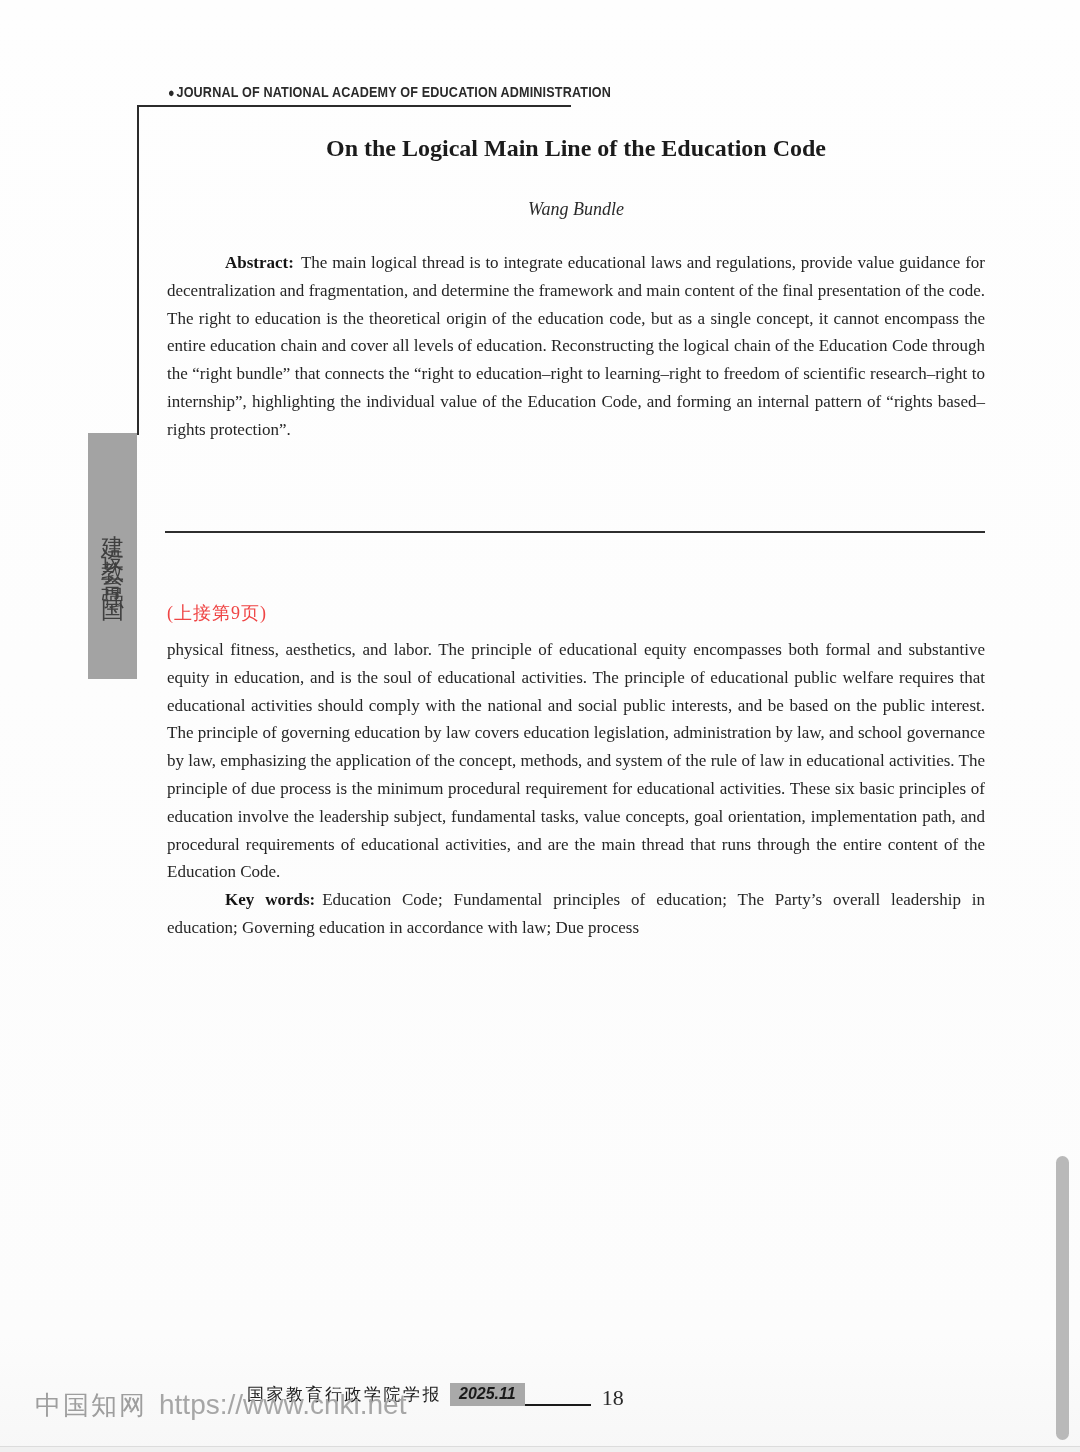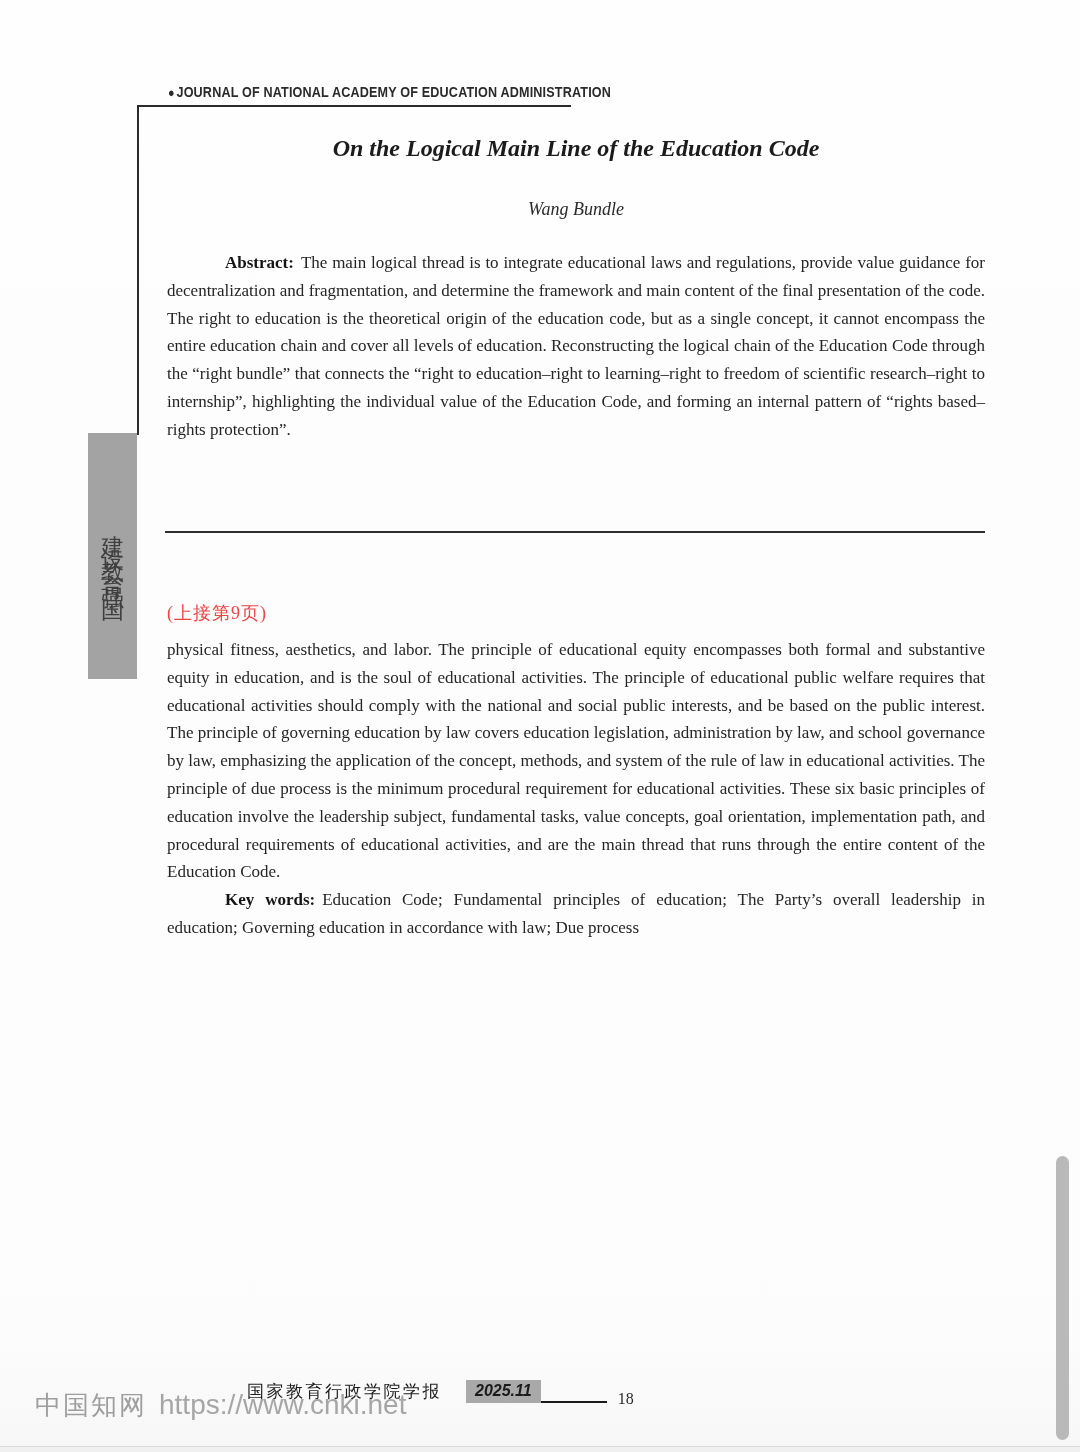--- a/index.html
+++ b/index.html
@@ -69,33 +69,33 @@
     text-align: justify; text-justify: inter-word; color: #252525;
   }
   .footer-row {
     position: absolute; left: 247px; top: 1380px;
     display: flex; align-items: flex-end;
   }
   .footer-journal {
     font-size: 17px; letter-spacing: 2.5px; color: #1c1c1c;
   }
   .footer-issue-badge {
-    margin-left: 24px;
+    margin-left: 8px;
     background: #a9a9a9;
     padding: 2px 9px 3px 9px;
     font-family: "Liberation Sans", sans-serif;
     font-weight: 700; font-style: italic;
     font-size: 16px; color: #1a1a1a;
   }
   .footer-rule {
     width: 66px; height: 2px; background: #1a1a1a;
     margin-top: 10px;
   }
   .footer-page-num {
-    margin-left: 11px; font-size: 16px; color: #2a2a2a;
+    margin-left: 11px; font-size: 22px; color: #2a2a2a;
     position: relative; top: 5px;
   }
   .watermark-row {
     position: absolute; left: 35px; top: 1388px;
     display: flex; align-items: baseline; gap: 12px;
   }
   .watermark-brand {
     font-size: 26px; color: #9e9e9e; letter-spacing: 2px;
     font-family: "Liberation Sans", sans-serif;
   }
@@ -120,21 +120,21 @@
   <span class="dot">●</span><span>JOURNAL OF NATIONAL ACADEMY OF EDUCATION ADMINISTRATION</span>
 </div>
 
 <div class="corner-line-h"></div>
 <div class="corner-line-v"></div>
 
 <div class="sidebar-box">
   <span class="vtext">建设教育强国</span>
 </div>
 
-<h1 class="article-title" style="margin:0;font-style:italic;">On the Logical Main Line of the Education Code</h1>
+<h1 class="article-title" style="margin:0;">On the Logical Main Line of the Education Code</h1>
 
 <div class="article-author">Wang Bundle</div>
 
 <div class="abstract-block">
   <p class="para"><span class="inline-label">Abstract:</span><span>The main logical thread is to integrate educational laws and regulations, provide value guidance for decentralization and fragmentation, and determine the framework and main content of the final presentation of the code. The right to education is the theoretical origin of the education code, but as a single concept, it cannot encompass the entire education chain and cover all levels of education. Reconstructing the logical chain of the Education Code through the “right bundle” that connects the “right to education–right to learning–right to freedom of scientific research–right to internship”, highlighting the individual value of the Education Code, and forming an internal pattern of “rights based–rights protection”.</span></p>
 </div>
 
 <div class="divider-line"></div>
 
 <div class="continued-note">(上接第9页)</div>

